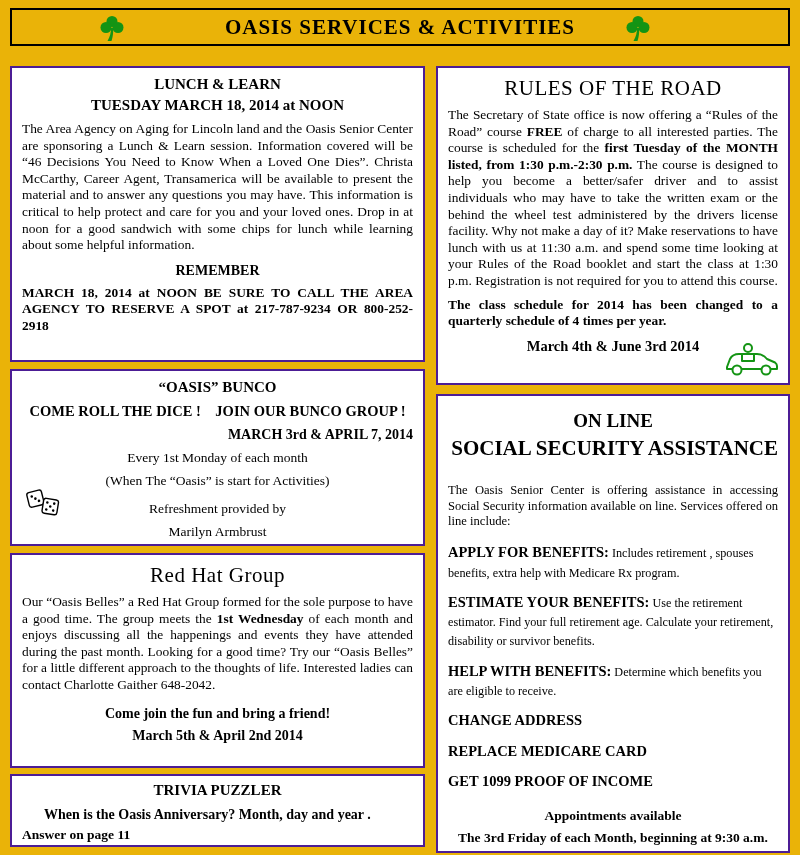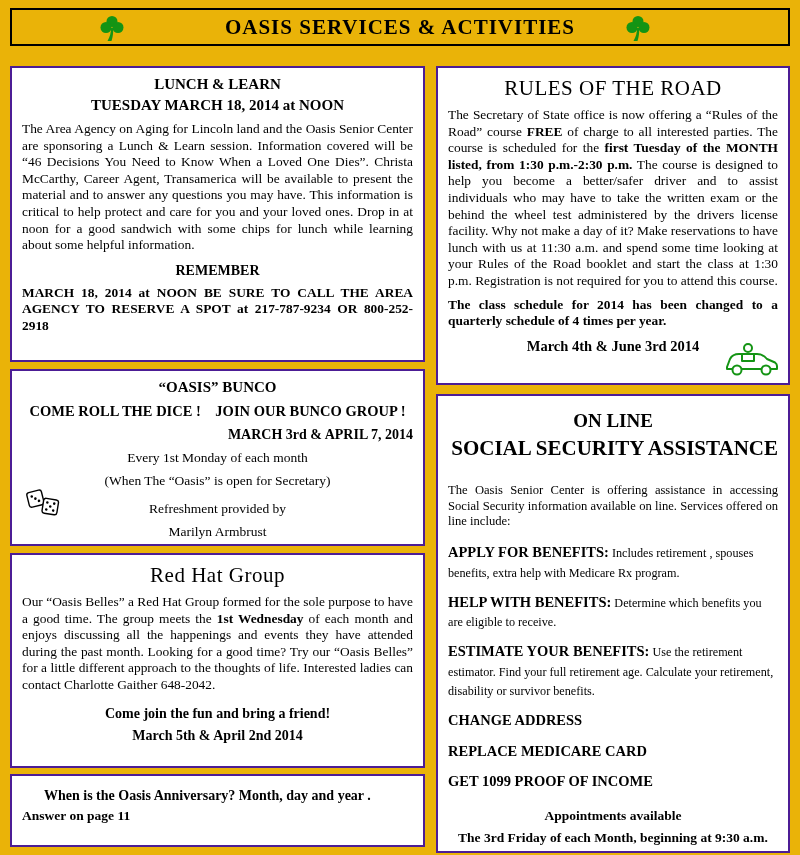--- a/index.html
+++ b/index.html
@@ -108,21 +108,21 @@
     <p class="body-text">The Area Agency on Aging for Lincoln land and the Oasis Senior Center are sponsoring a Lunch &amp; Learn session. Information covered will be “46 Decisions You Need to Know When a Loved One Dies”. Christa McCarthy, Career Agent, Transamerica will be available to present the material and to answer any questions you may have. This information is critical to help protect and care for you and your loved ones. Drop in at noon for a good sandwich with some chips for lunch while learning about some helpful information.</p>
     <p class="ll-remember">REMEMBER</p>
     <p class="body-text bold">MARCH 18, 2014 at NOON BE SURE TO CALL THE AREA AGENCY TO RESERVE A SPOT at 217-787-9234 OR 800-252-2918</p>
   </section>
 
   <section class="box box-bunco">
     <h2 class="title-sm">“OASIS” BUNCO</h2>
     <p class="bunco-line bunco-1 prewrap">COME ROLL THE DICE !    JOIN OUR BUNCO GROUP !</p>
     <p class="bunco-line bunco-2">MARCH 3rd &amp; APRIL 7, 2014</p>
     <p class="bunco-line bunco-3">Every 1st Monday of each month</p>
-    <p class="bunco-line bunco-4">(When The “Oasis” is open for Secretary)</p>
+    <p class="bunco-line bunco-4">(When The “Oasis” is start for Activities)</p>
     <p class="bunco-line bunco-5">Refreshment provided by</p>
     <p class="bunco-line bunco-6">Marilyn Armbrust</p>
     <span class="dice-wrap">
       <svg width="38" height="34" viewBox="0 0 38 34">
         <g transform="rotate(-14 12 13)">
           <rect x="4" y="5" width="15" height="15" rx="2.5" fill="#fff" stroke="#000" stroke-width="1.4"></rect>
           <circle cx="8.5" cy="9.5" r="1.3" fill="#000"></circle>
           <circle cx="11.5" cy="12.5" r="1.3" fill="#000"></circle>
           <circle cx="14.5" cy="15.5" r="1.3" fill="#000"></circle>
         </g>
@@ -139,20 +139,21 @@
   </section>
 
   <section class="box box-redhat">
     <h2 class="title-lg">Red Hat Group</h2>
     <p class="body-text"><span>Our “Oasis Belles” a Red Hat Group formed for the sole purpose to have a good time.  The group meets the </span><span class="seg-b">1st Wednesday</span><span> of each month and enjoys discussing all the happenings and events they have attended during the past month.  Looking for a good time? Try our “Oasis Belles” for a little different approach to the thoughts of life.  Interested ladies can contact Charlotte Gaither 648-2042.</span></p>
     <p class="rh-invite">Come join the fun  and bring a friend!</p>
     <p class="rh-dates">March 5th &amp; April 2nd 2014</p>
   </section>
 
   <section class="box box-trivia">
+    <h2 class="title-sm">TRIVIA PUZZLER</h2>
     <p class="trivia-q">When is the Oasis Anniversary? Month, day and year .</p>
     <p class="trivia-a">Answer on page  11</p>
   </section>
 
   <section class="box box-rules">
     <h2 class="title-lg">RULES OF THE ROAD</h2>
     <p class="body-text"><span>The Secretary of State office is now offering a “Rules of the Road” course </span><span class="seg-b">FREE</span><span> of charge to all interested parties. The course is scheduled for the </span><span class="seg-b">first Tuesday of the MONTH listed, from 1:30 p.m.-2:30 p.m.</span><span>  The course is designed to help you become a better/safer driver and to assist individuals who may have to take the written exam or the behind the wheel test administered by the drivers license facility.  Why not make a day of it?  Make reservations to have lunch with us at 11:30 a.m. and spend some time looking at your Rules of the Road booklet and start the class at 1:30 p.m.  Registration is not required for you to attend this course.</span></p>
     <p class="rules-note">The class schedule for 2014 has been changed to a quarterly schedule of 4 times per year.</p>
     <p class="rules-dates">March 4th &amp; June 3rd 2014</p>
     <span class="car-wrap">
@@ -167,22 +168,22 @@
       </svg>
     </span>
   </section>
 
   <section class="box box-social">
     <h2 class="ss-title1">ON LINE</h2>
     <h2 class="ss-title2">SOCIAL SECURITY ASSISTANCE</h2>
     <p class="ss-intro">The Oasis Senior Center is offering assistance in accessing Social Security information available on line.  Services offered on line include:</p>
 
     <p class="ss-item"><span class="ss-lead">APPLY FOR BENEFITS:</span><span class="ss-rest">  Includes retirement , spouses benefits, extra help with Medicare Rx program.</span></p>
+    <p class="ss-item"><span class="ss-lead">ESTIMATE YOUR BENEFITS:</span><span class="ss-rest">  Use the retirement estimator. Find your full retirement age. Calculate your retirement, disability or survivor benefits.</span></p>
     <p class="ss-item"><span class="ss-lead">HELP WITH BENEFITS:</span><span class="ss-rest">  Determine which benefits you are eligible to receive.</span></p>
-    <p class="ss-item"><span class="ss-lead">ESTIMATE YOUR BENEFITS:</span><span class="ss-rest">  Use the retirement estimator. Find your full retirement age. Calculate your retirement, disability or survivor benefits.</span></p>
     <p class="ss-item"><span class="ss-lead">CHANGE ADDRESS</span><span class="ss-rest"></span></p>
     <p class="ss-item"><span class="ss-lead">REPLACE MEDICARE CARD</span><span class="ss-rest"></span></p>
     <p class="ss-item"><span class="ss-lead">GET 1099 PROOF OF INCOME</span><span class="ss-rest"></span></p>
 
     <p class="ss-appt1">Appointments available</p>
     <p class="ss-appt2">The 3rd Friday of each Month, beginning at 9:30 a.m.</p>
   </section>
 
 </div>
 

